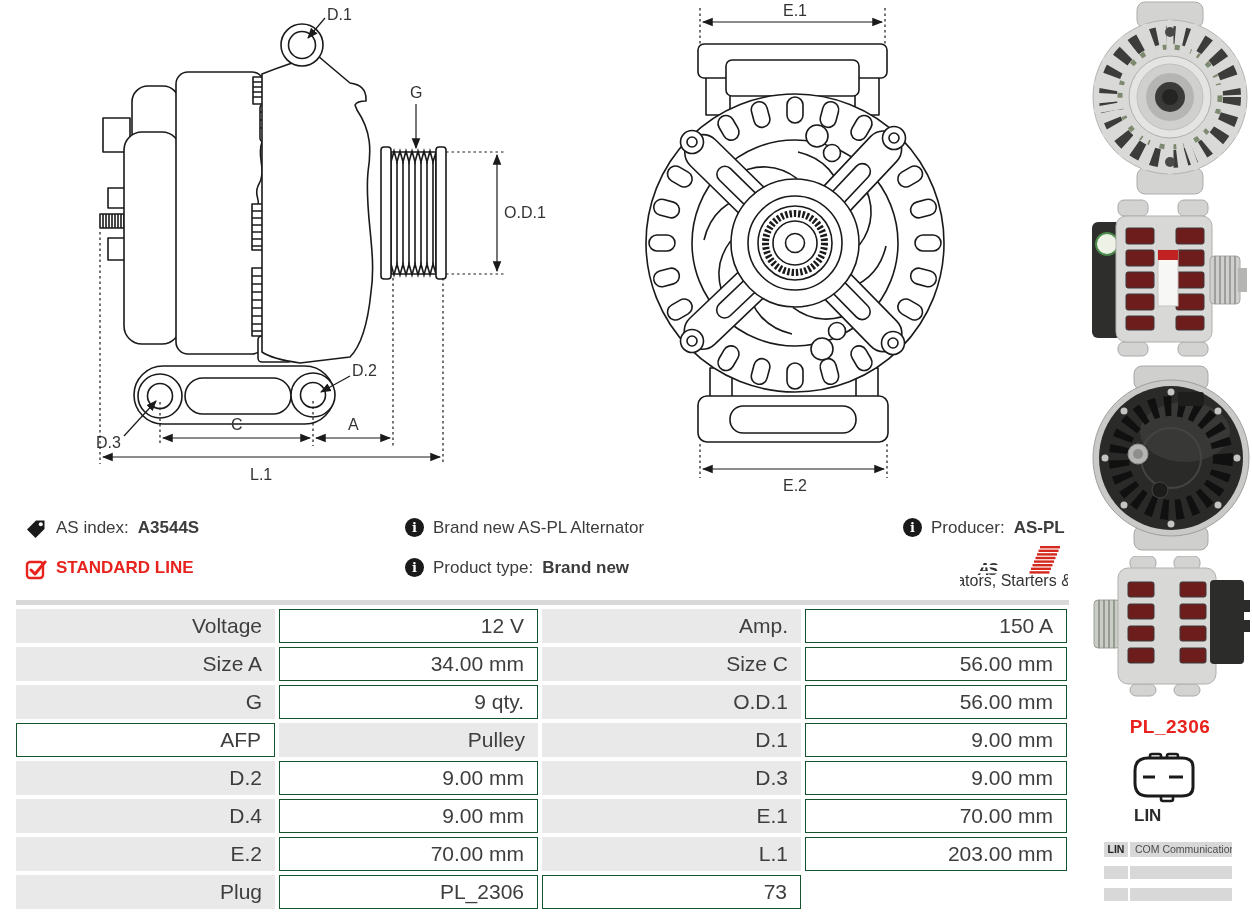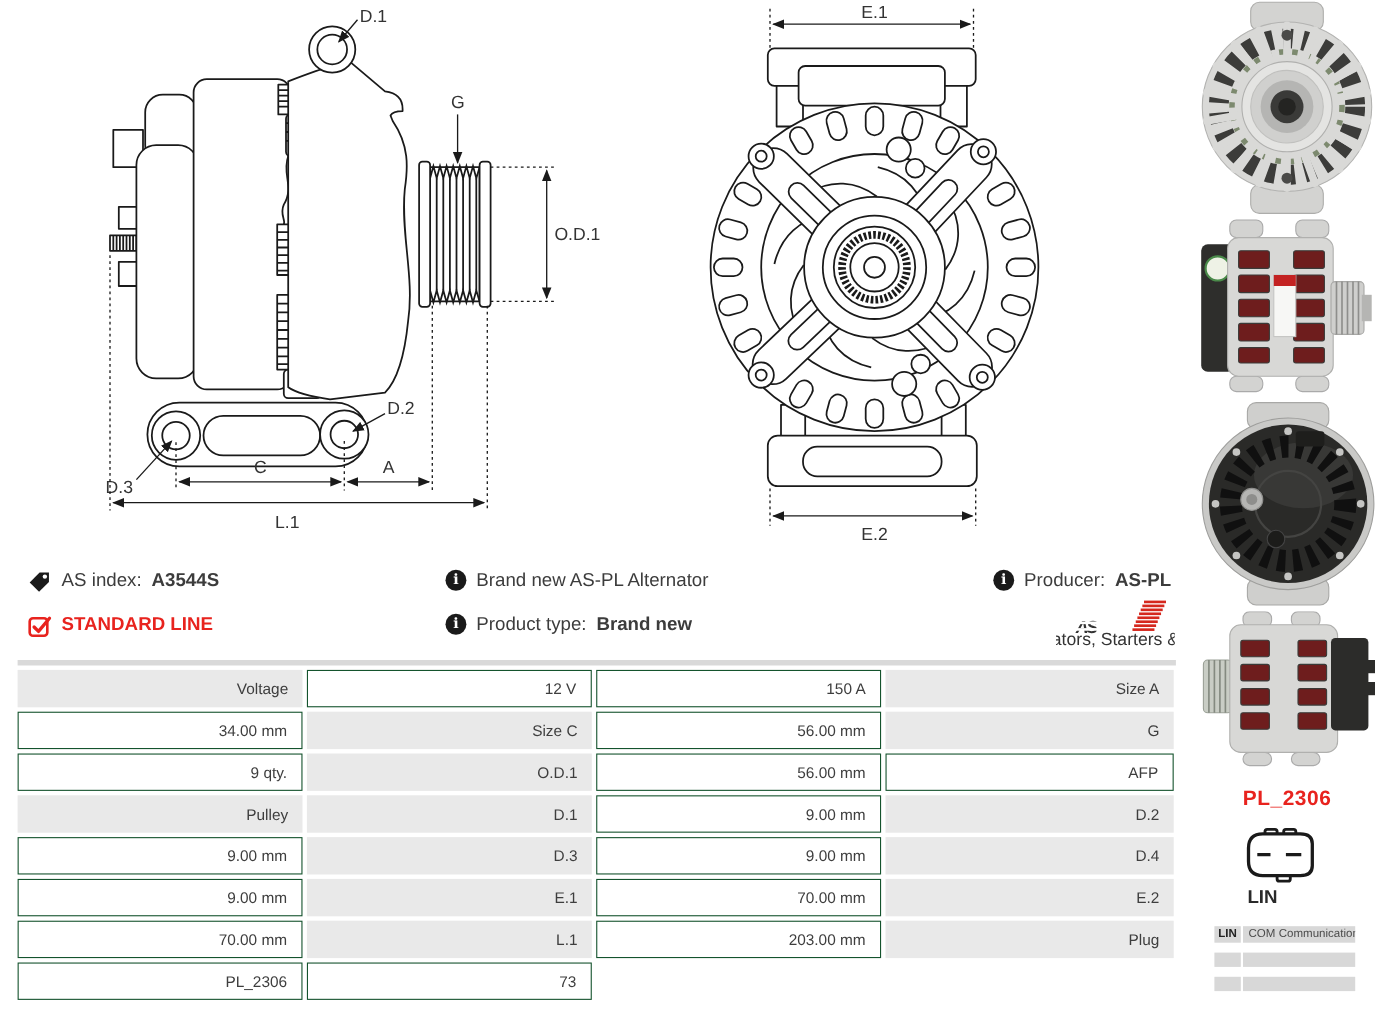--- a/index.html
+++ b/index.html
@@ -14,21 +14,21 @@
   .red { color:#e8231e; }
   .bold { font-weight:bold; }
   .info-icon { width:19px; height:19px; border-radius:50%; background:#1a1a1a; color:#fff;
                font-size:13px; font-weight:bold; text-align:center; line-height:19px; flex:0 0 19px;
                font-family:"DejaVu Serif", serif; }
 
   
   .spec-table { position:absolute; left:16px; top:600px; width:1053px; }
   .spec-topbar { height:5px; background:#d9d9d9; margin-bottom:4px; }
   .spec-grid { display:grid; grid-template-columns:259px 259px 259px 262px; gap:4px; }
-  .cell { height:34px; font-size:14px; color:#3e3e3e; text-align:right; padding-right:13px; line-height:34px; overflow:hidden;padding-left:15px; }
+  .cell { height:34px; font-size:21px; color:#3e3e3e; text-align:right; padding-right:13px; line-height:34px; overflow:hidden;padding-left:15px; }
   .cell.label { background:#e9e9e9; }
   .cell.value { background:#fff; border:1px solid #14532d; line-height:32px; }
 
   
   .plug-code { position:absolute; left:1088px; top:716px; width:164px; text-align:center;
                color:#e8231e; font-weight:bold; font-size:19px; letter-spacing:.5px; }
   .plug-label { position:absolute; left:1134px; top:806px; font-size:17px; font-weight:bold; color:#2a2a2a; }
   .pin-table { position:absolute; left:1104px; top:842px; width:128px; font-size:10.5px; }
   .pin-row { display:flex; gap:2px; margin-bottom:9px; }
   .pin-cell-a { width:24px; background:#d8d8d8; text-align:center; font-weight:bold; color:#222; height:15px; line-height:15px; }
@@ -395,20 +395,21 @@
       <rect x="69.5" y="27.2" width="20" height="2.4"></rect>
     </g>
     <text x="54" y="42" font-size="7.4" fill="#8a8a88" text-anchor="middle">Alternators, Starters &amp; Parts</text>
   </svg>
 
   <div class="spec-table">
     <div class="spec-topbar"></div>
     <div class="spec-grid">
       <div class="cell label">Voltage</div>
       <div class="cell value">12 V</div>
+      <div class="cell label">Amp.</div>
       <div class="cell value">150 A</div>
 
       <div class="cell label">Size A</div>
       <div class="cell value">34.00 mm</div>
       <div class="cell label">Size C</div>
       <div class="cell value">56.00 mm</div>
 
       <div class="cell label">G</div>
       <div class="cell value">9 qty.</div>
       <div class="cell label">O.D.1</div>

